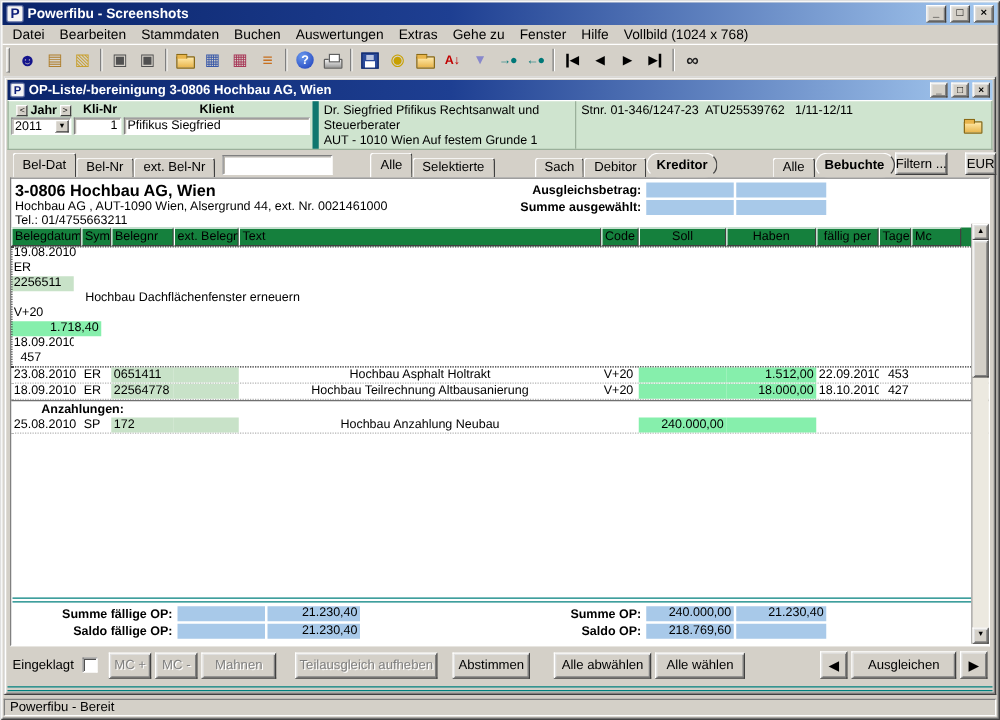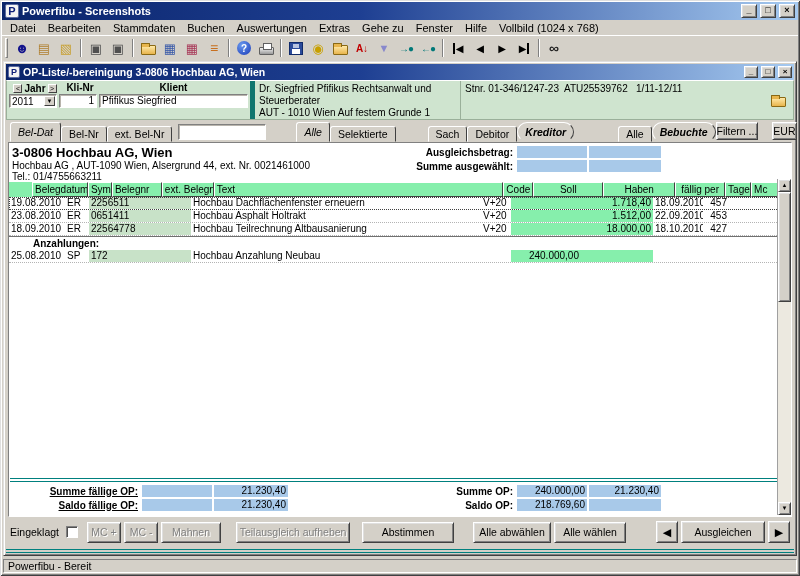--- a/index.html
+++ b/index.html
@@ -90,21 +90,21 @@
   .gh-mid { width:210px; border-left:5px solid #0f766e; padding:2px 4px 0; line-height:12px; overflow:hidden; }
   .gh-right { flex:1; border-left:1px solid #9ab09a; padding:2px 4px 0; line-height:12px; overflow:hidden; }
   .pre { white-space:pre; }
   .link { text-decoration:underline; color:#000080; }
   .gh-folder { width:30px; display:flex; align-items:center; justify-content:center; }
 
   
   .tabrow { flex:0 0 22px; display:flex; align-items:flex-end; padding:0 4px; background:#d4d0c8; }
   .tab { height:16px; padding:0 7px; background:#d4d0c8; display:flex; align-items:center; font-size:10.5px;
     border:1px solid; border-color:#fff #404040 transparent #fff; border-radius:3px 3px 0 0; white-space:nowrap; }
-  .tab.active { height:20px; position:relative; z-index:2;font-style:italic; }
+  .tab.active { height:20px; position:relative; z-index:2; }
   .tab.bold { font-weight:bold;border-radius:10px; }
   .tab-input { width:88px; height:16px; margin:0 0 2px 6px; font-size:10.5px; padding:0 2px;
     font-family:inherit; outline:none; }
   .ml30 { margin-left:30px; } .ml32 { margin-left:32px; } .ml44 { margin-left:44px; }
   .push { background:#d4d0c8; border:1px solid; border-color:#fff #404040 #404040 #fff;
     box-shadow: inset 1px 1px 0 #dfdfdf, inset -1px -1px 0 #808080;
     font-size:10.5px; display:flex; align-items:center; justify-content:center; white-space:nowrap; font-family:inherit; }
   .tab-filter { margin-left:auto; width:58px; height:18px; margin-bottom:2px; }
   .tab-eur { width:30px; height:18px; margin:0 4px 2px 14px; }
 
@@ -113,63 +113,63 @@
     position:relative; display:flex; flex-direction:column; min-height:0; font-size:10px; }
   .top-block { flex:0 0 36px; position:relative; }
   .client-name { font-weight:bold; font-size:13px; padding:2px 0 0 3px; }
   .client-line { padding-left:3px; line-height:11px; }
   .sel-block { position:absolute; top:3px; right:130px; }
   .sel-row { display:flex; align-items:center; margin-bottom:2px; }
   .sel-row .lbl { font-weight:bold; text-align:right; padding-right:4px; width:120px; }
   .bluebox { background:#a8c9e9; height:12px; line-height:12px; text-align:right; padding-right:2px; }
   .w70 { width:70px; } .w72 { width:72px; margin-left:2px; } .w74 { width:74px; margin-left:2px; }
 
-  .thead { display:flex; flex:0 0 15px; background:#86efac;padding-left:23px; }
+  .thead { display:flex; flex:0 0 15px; background:#15803d; }
   .th { border:1px solid; border-color:#fff #404040 #404040 #fff; padding:0 2px; display:flex; align-items:center;
     overflow:hidden; white-space:nowrap; }
-  .c-date{width:56px;} .c-sym{width:24px;} .c-bnr{width:50px;} .c-ext{width:52px;} .c-text{width:290px;}
+  .c-date{width:56px;} .c-sym{width:24px;} .c-bnr{width:50px;} .c-ext{width:52px;} .c-text{width:290px;text-align:center;}
   .c-code{width:30px;} .c-soll{width:70px;} .c-haben{width:72px;} .c-fael{width:50px;} .c-tage{width:26px;} .c-mc{width:40px;}
   .th.center{justify-content:center;}
 
   .trow { display:flex; flex:0 0 13px; align-items:stretch; border-bottom:1px dotted #b4b4b4; }
-  .trow.focused { outline:1px dotted #404040; outline-offset:-1px; }
+  .trow.focused { outline:1px dotted #404040; outline-offset:-1px;flex-direction:column; }
   .td { padding:0 2px; line-height:12px; overflow:hidden; white-space:nowrap; }
   .td.green { background:#c8e2c8; }
   .td.blue { background:#86efac; text-align:right; }
   .td.right { text-align:right; }
   .section-row { flex:0 0 13px; font-weight:bold; padding-left:24px; line-height:13px; border-top:1px solid #707070; }
   .filler { flex:1 1 auto; }
 
   .teal-sep { flex:0 0 4px; border-top:1px solid #00807e; border-bottom:1px solid #00807e; margin:0 1px; }
   .summary { flex:0 0 34px; position:relative; padding-top:3px; }
   .sum-left { position:absolute; left:0; top:3px; }
   .sum-right { position:absolute; right:130px; top:3px; }
   .sum-row { display:flex; align-items:center; margin-bottom:2px; }
   .sum-row .lbl { font-weight:bold; text-align:right; padding-right:4px; }
-  .sum-left .lbl { width:133px;text-decoration:underline; }
+  .sum-left .lbl { width:133px; }
   .sum-right .lbl { width:90px; }
 
   
   .vscroll { position:absolute; top:36px; right:0; bottom:1px; width:14px; background:#ece9e0; border-left:1px solid #a0a0a0; }
   .sb-btn { position:absolute; left:0; width:13px; height:13px; background:#d4d0c8; border:1px solid;
     border-color:#fff #404040 #404040 #fff; box-shadow:inset 1px 1px 0 #dfdfdf, inset -1px -1px 0 #808080;
     font-size:6px; text-align:center; line-height:11px; color:#000; }
   .sb-up { top:0; } .sb-down { bottom:0; }
   .sb-thumb { position:absolute; left:0; top:13px; width:13px; height:110px; background:#d4d0c8; border:1px solid;
     border-color:#fff #404040 #404040 #fff; box-shadow:inset 1px 1px 0 #dfdfdf, inset -1px -1px 0 #808080; }
 
   
   .button-bar { flex:0 0 30px; display:flex; align-items:center; padding:0 4px; gap:3px; background:#d4d0c8; }
   .eingeklagt-lbl { font-size:10.5px; margin-right:4px; }
   .checkbox { width:12px; height:12px; background:#fff; border:1px solid; border-color:#808080 #fff #fff #808080;
     box-shadow: inset 1px 1px 0 #505050; margin-right:6px; }
   .btn { height:21px; padding:0 6px; }
   .btn.disabled { color:#808080; text-shadow:1px 1px 0 #fff; }
   .w-mc { width:34px; } .w-mahnen { width:60px; margin-right:12px; } .w-teil { width:114px; margin-right:9px; }
-  .w-abst { width:92px; margin-right:16px; } .w-abw { width:78px; } .w-wahl { width:72px; }
+  .w-abst { width:62px; margin-right:16px; } .w-abw { width:78px; } .w-wahl { width:72px; }
   .arrow-btn { width:22px; height:22px; font-size:11px; }
   .arrow-btn.first { margin-left:auto; }
   .w-ausgl { width:84px; height:22px; }
 
   
   .teal-bottom { flex:0 0 4px; border-top:1px solid #00807e; border-bottom:1px solid #00807e; margin:2px 0 0; }
   .statusbar { flex:0 0 18px; display:flex; align-items:center; padding:2px 1px 1px; }
   .status-panel { flex:1; height:14px; border:1px solid; border-color:#808080 #fff #fff #808080;
     padding:0 4px; font-size:10.5px; line-height:12px; background:#d4d0c8; }
 </style>

